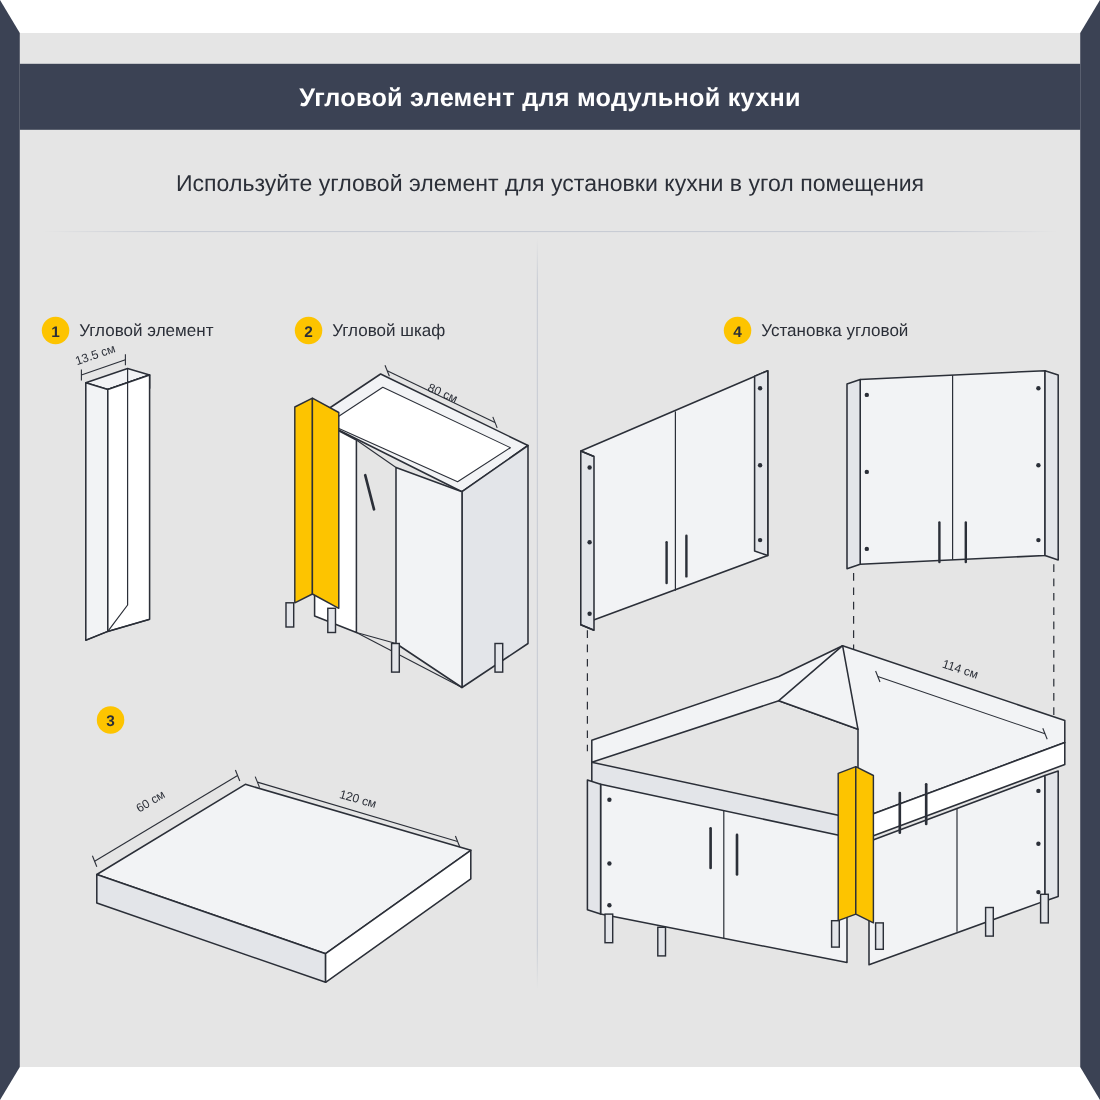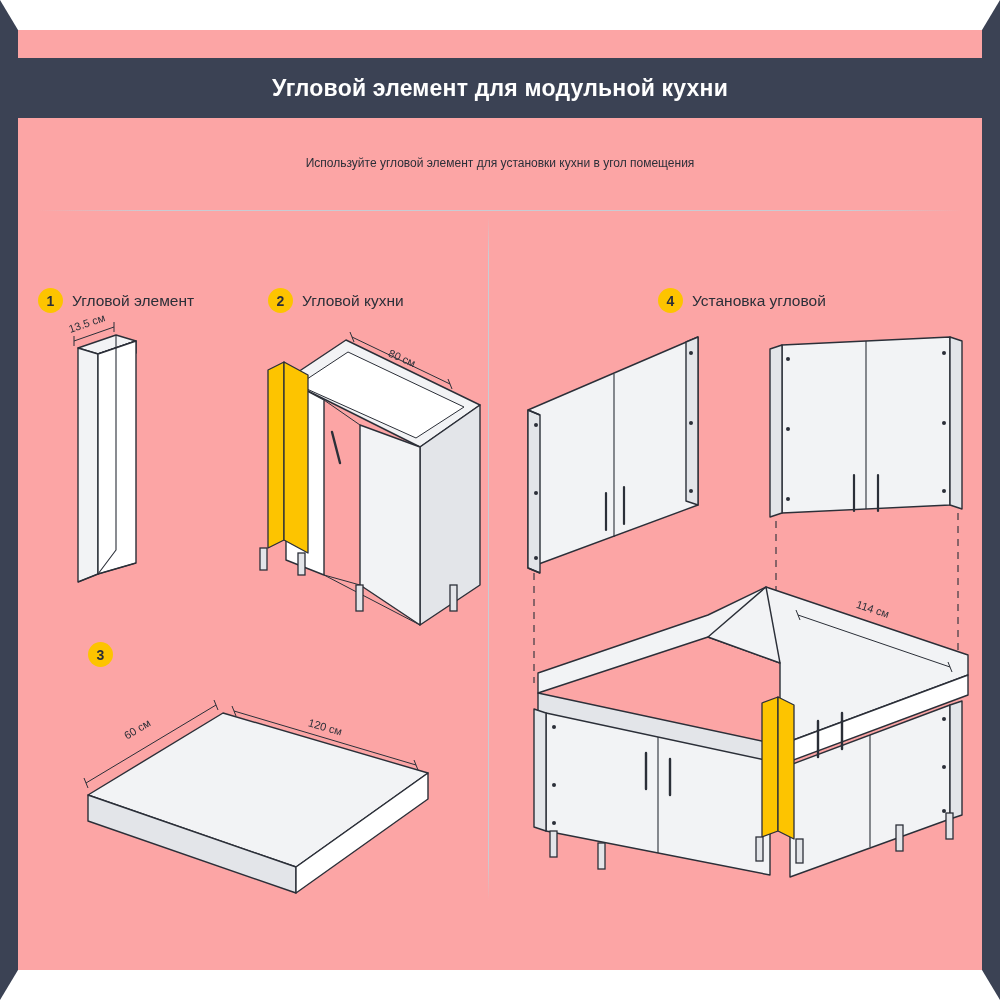--- a/index.html
+++ b/index.html
@@ -16,33 +16,33 @@
     box-sizing:border-box;
     border-left:18px solid #3b4254;
     border-right:18px solid #3b4254;
     border-top:30px solid #ffffff;
     border-bottom:30px solid #ffffff;
     pointer-events:none;
   }
   .page{
     position:absolute;left:18px;top:30px;
     width:964px;height:940px;
-    background:#fca5a5;
+    background:#e5e5e5;
   }
   .titlebar{
     position:absolute;left:0;top:28px;width:964px;height:60px;
     background:#3b4254;
     display:flex;align-items:center;justify-content:center;
   }
   .titlebar h1{
     margin:0;color:#ffffff;font-size:23px;font-weight:bold;letter-spacing:.2px;
   }
   .subtitle{
     position:absolute;left:0;top:126px;width:964px;
-    text-align:center;font-size:12px;color:#2b2f38;font-weight:normal;
+    text-align:center;font-size:21px;color:#2b2f38;font-weight:normal;
   }
   .divider-h{
     position:absolute;left:20px;top:180px;width:924px;height:1px;
     background:linear-gradient(to right,rgba(200,204,212,0),#c8ccd4 12%,#c8ccd4 88%,rgba(200,204,212,0));
   }
   .divider-v{
     position:absolute;left:470px;top:186px;width:1px;height:684px;
     background:linear-gradient(to bottom,rgba(200,204,212,0),#c8ccd4 6%,#c8ccd4 94%,rgba(200,204,212,0));
   }
   .step{
@@ -102,21 +102,21 @@
         <line x1="36" y1="36" x2="76" y2="22"></line>
         <line x1="36" y1="31" x2="36" y2="41"></line>
         <line x1="76" y1="17" x2="76" y2="27"></line>
       </g>
     </svg>
   </div>
   <div class="dim" style="left:50px;top:287px;transform:rotate(-19deg);">13.5 см</div>
 
   <div class="step" style="left:250px;top:258px;">
     <div class="badge">2</div>
-    <div class="step-label">Угловой кухни</div>
+    <div class="step-label">Угловой шкаф</div>
   </div>
 
   <div class="art s2">
     <svg width="230" height="340" viewBox="0 0 230 340">
       <g fill="none" stroke="#2b2f38" stroke-width="1.4" stroke-linejoin="round">
 
         <polygon points="18,95 78,55 212,120 152,162" fill="#f2f3f5"></polygon>
         <polygon points="30,100 80,67 196,122 148,153" fill="#ffffff" stroke-width="1"></polygon>
 
         <polygon points="212,120 212,300 152,340 152,162" fill="#e3e5e9"></polygon>

